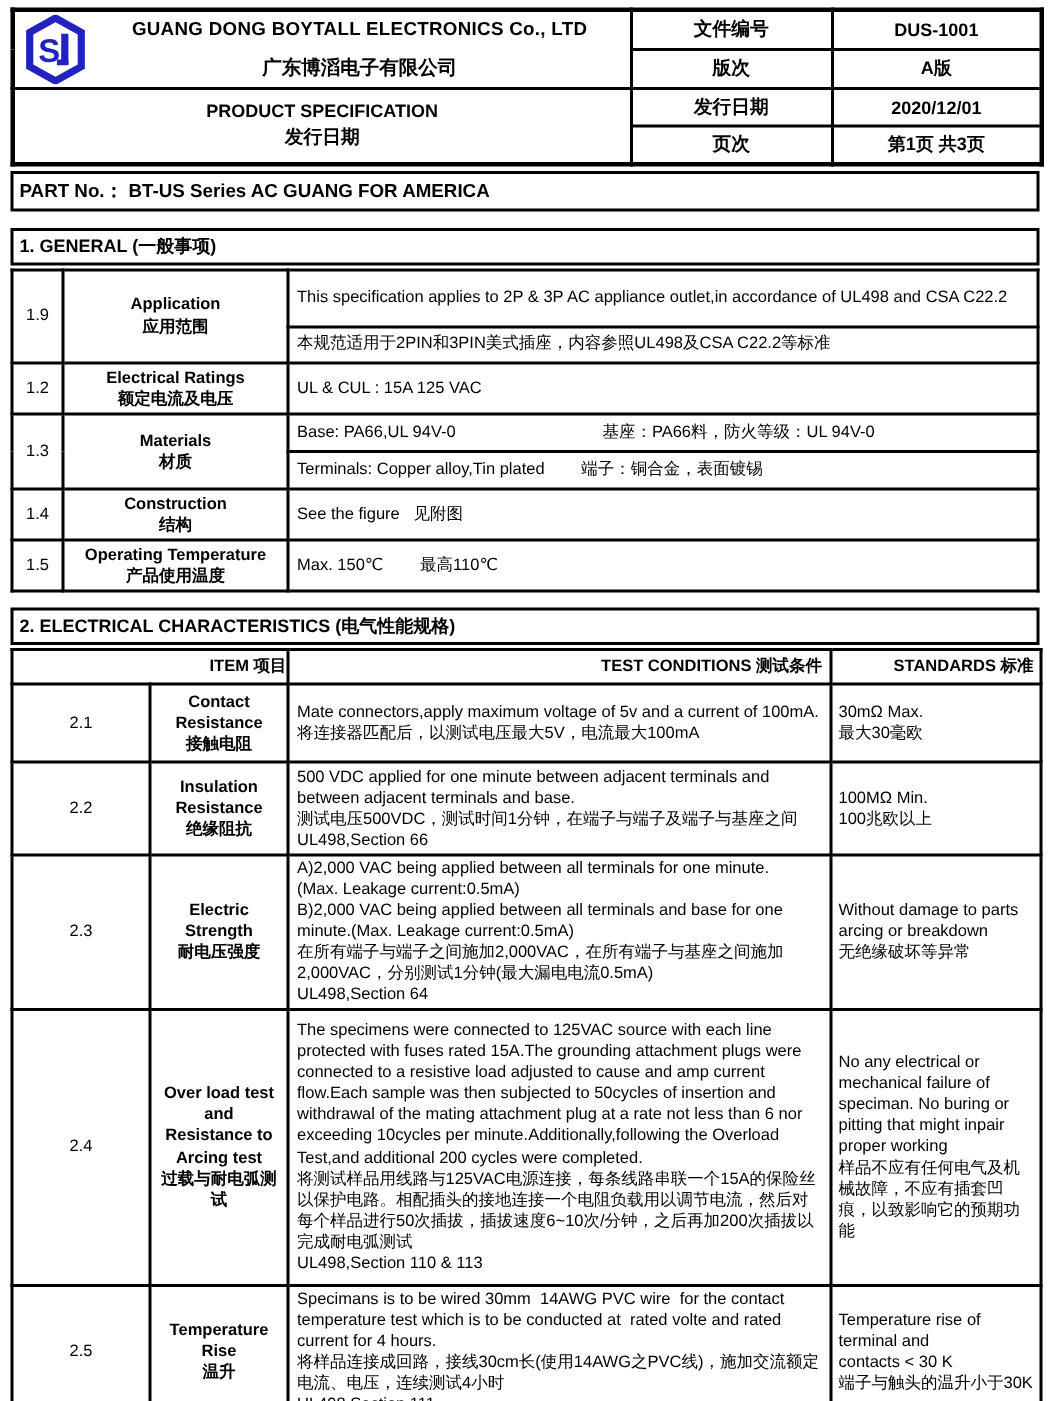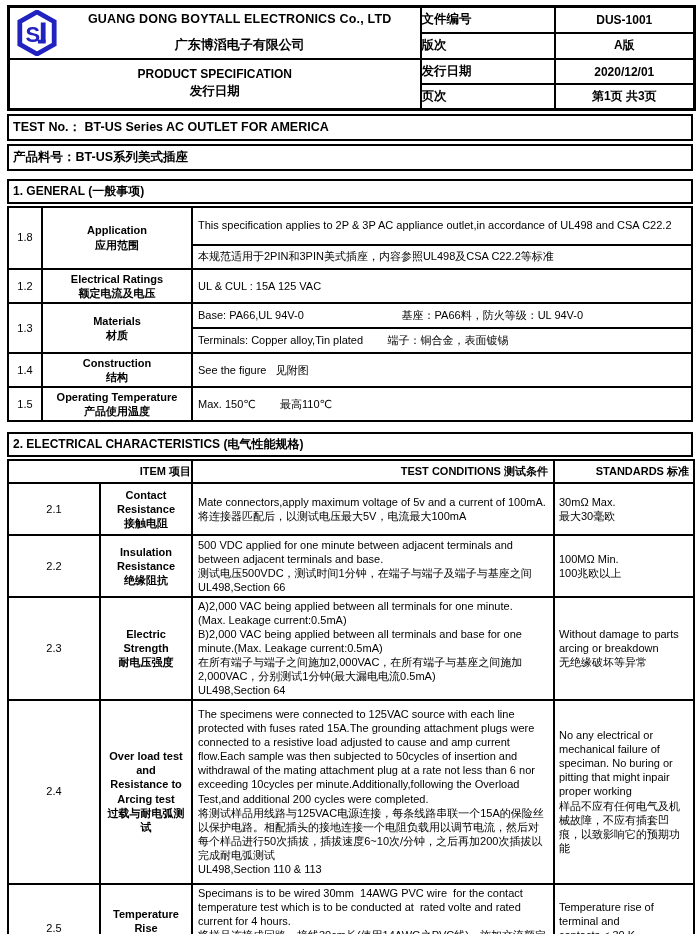--- a/index.html
+++ b/index.html
@@ -12,21 +12,21 @@
   }
   .page { padding: 5px 7px; }
   .gap2 { height:2px; } .gap3 { height:3px; } .gap8 { height:8px; } .gap10 { height:10px; }
 
   table { border-collapse: collapse; width: 686px; table-layout: fixed; }
   td { border: 2px solid #000; vertical-align: middle; }
 
   
   .hdr-table { border: 3px solid #000; }
   .hdr-left { width: 412px; text-align:center; padding: 2px 4px; }
-  .hdr-label { width: 134px; text-align:left; font-weight:bold; font-size:12.5px; height:25px; }
+  .hdr-label { width: 134px; text-align:center; font-weight:bold; font-size:12.5px; height:25px; }
   .hdr-value { width: 140px; text-align:center; font-weight:bold; font-size:12px;margin-left:24px; }
   .logo-wrap { display:flex; align-items:center; justify-content:flex-start; gap:6px; padding-left:2px; }
   .company-block { flex:1; text-align:center; }
   .company-en { font-weight:bold; font-size:12.5px; letter-spacing:0.2px; }
   .company-cn { font-weight:bold; font-size:13px; margin-top:10px; }
   .spec-en { font-weight:bold; font-size:12px; }
   .spec-cn { font-weight:bold; font-size:12.5px; margin-top:2px; }
 
   
   .bar { width:686px; border:2px solid #000; font-weight:bold; font-size:12.5px;
@@ -89,32 +89,31 @@
       <td class="hdr-value">2020/12/01</td>
     </tr>
     <tr>
       <td class="hdr-label">页次</td>
       <td class="hdr-value">第1页  共3页</td>
     </tr>
   </tbody>
     </table>
 
   <div class="gap3"></div>
-  <div class="bar">TEST No.：  BT-US Series AC OUTLET FOR AMERICA</div>
+  <div class="bar">PART No.：  BT-US Series AC GUANG FOR AMERICA</div>
   <div class="gap3"></div>
-  <div class="bar">产品料号：BT-US系列美式插座</div>
 
   <div class="gap8"></div>
   <div class="bar section">1. GENERAL  (一般事项)</div>
   <div class="gap2"></div>
 
   <table class="spec-table">
     <tbody>
         <tr class="rh38">
-      <td class="col-num" rowspan="2">1.8</td>
+      <td class="col-num" rowspan="2">1.9</td>
       <td class="col-item" rowspan="2">Application
 应用范围</td>
       <td class="col-content">This specification applies to 2P &amp; 3P AC appliance outlet,in accordance of UL498 and CSA C22.2</td>
     </tr>
     <tr class="rh24">
       <td class="col-content">本规范适用于2PIN和3PIN美式插座，内容参照UL498及CSA C22.2等标准</td>
     </tr>
     <tr class="rh30">
       <td class="col-num">1.2</td>
       <td class="col-item">Electrical Ratings

